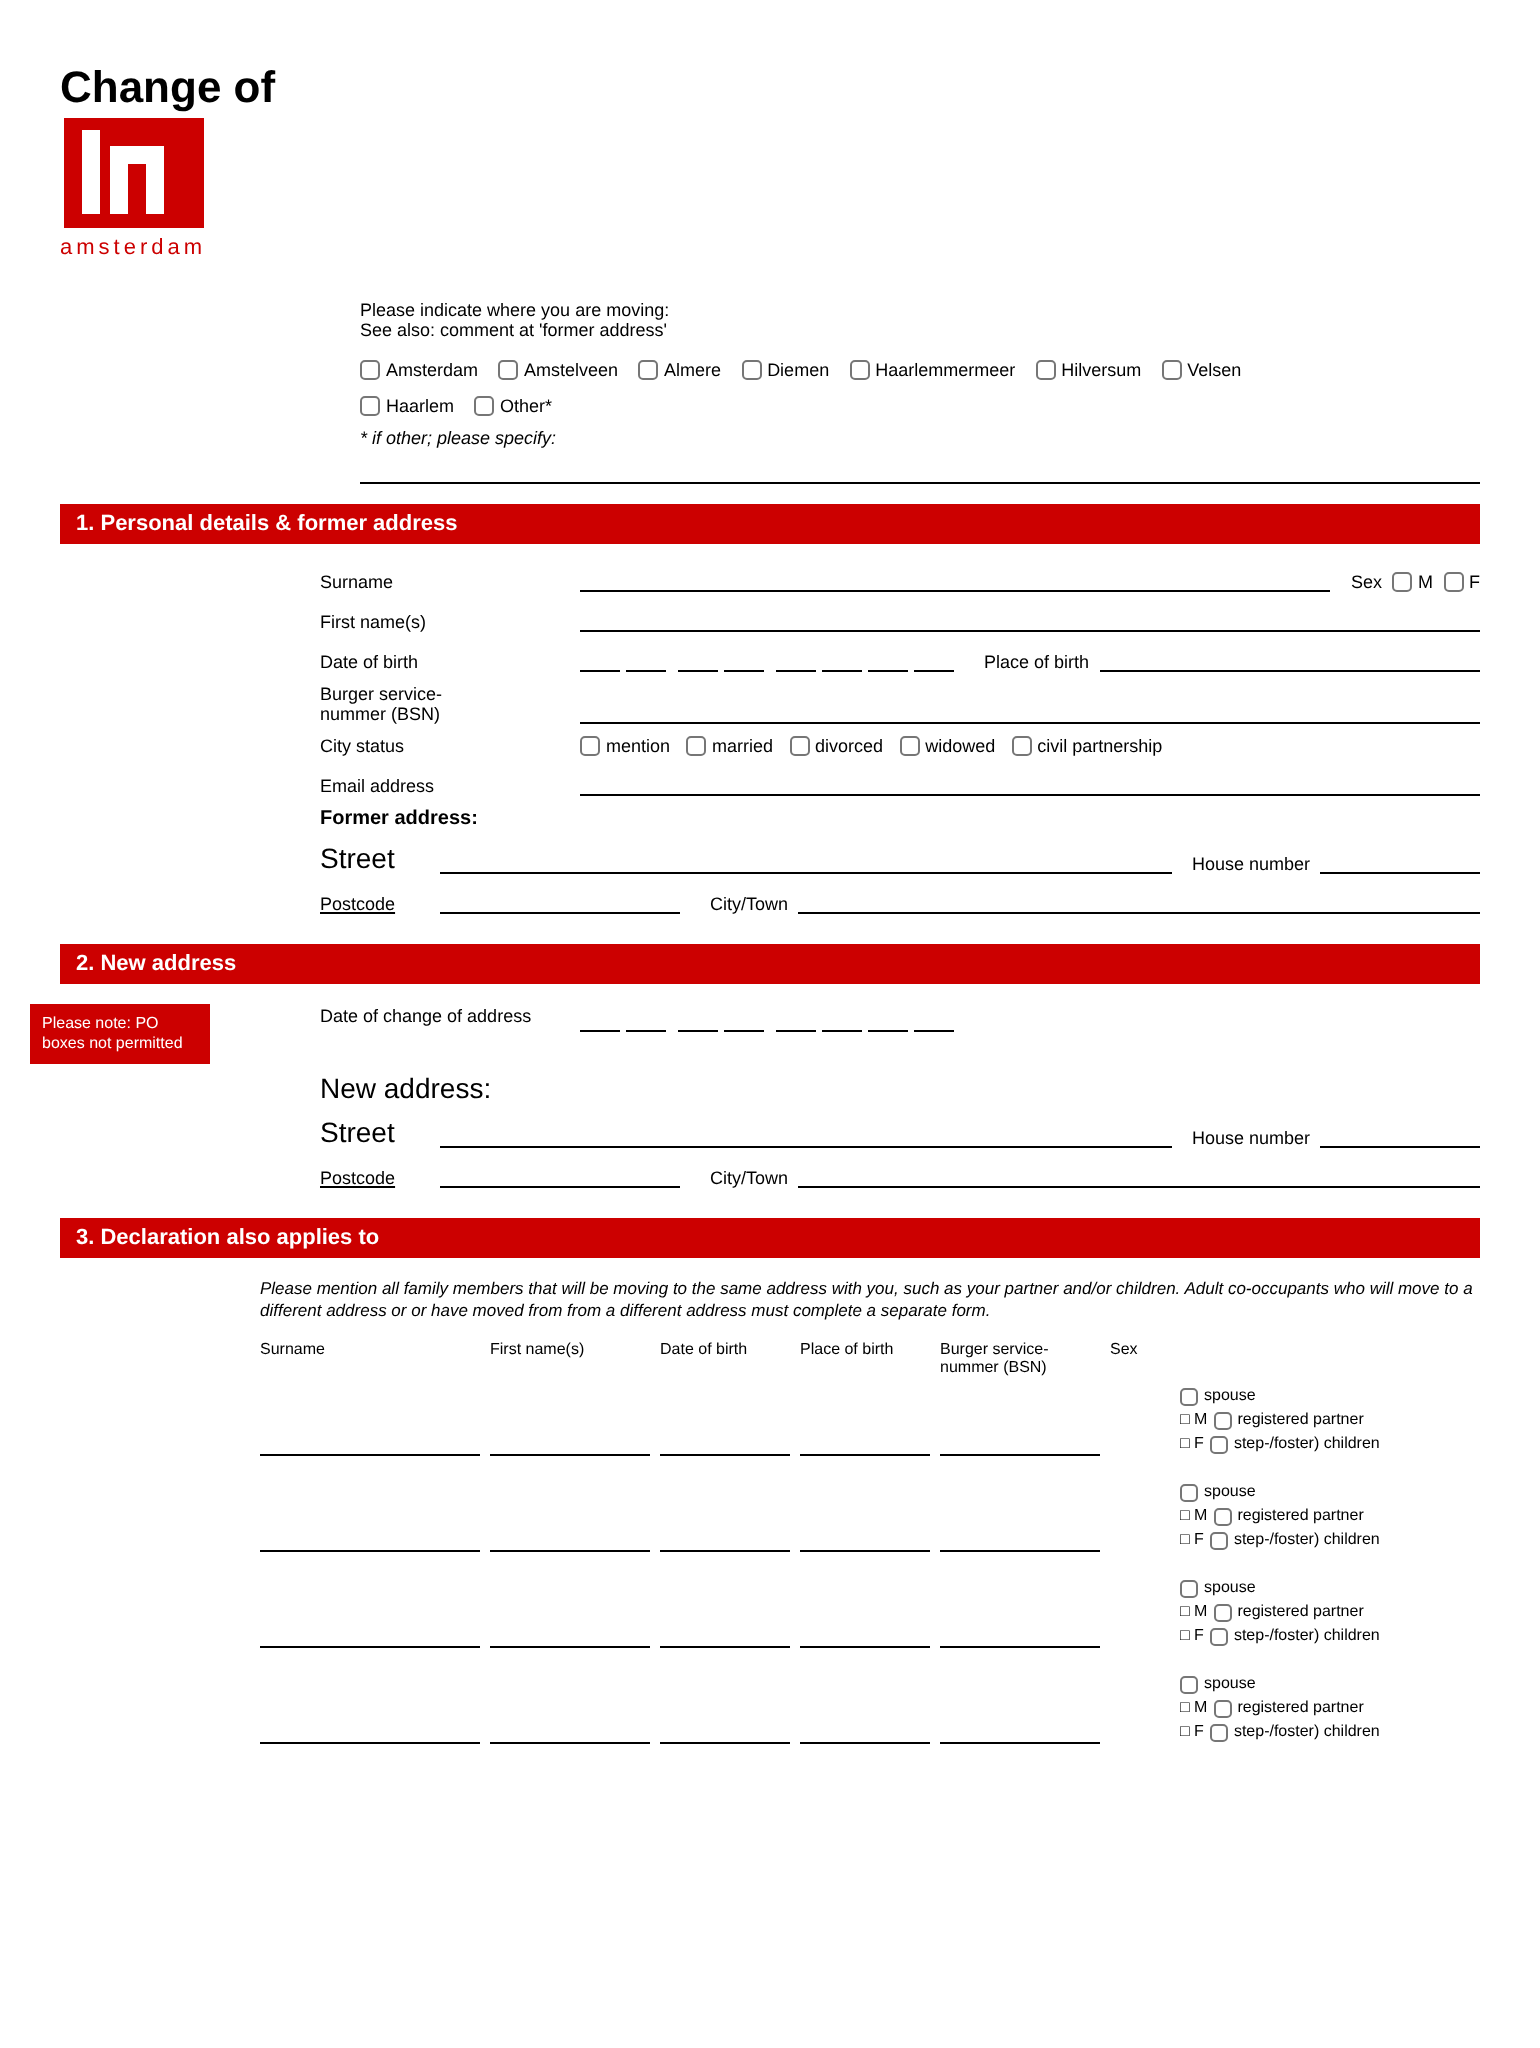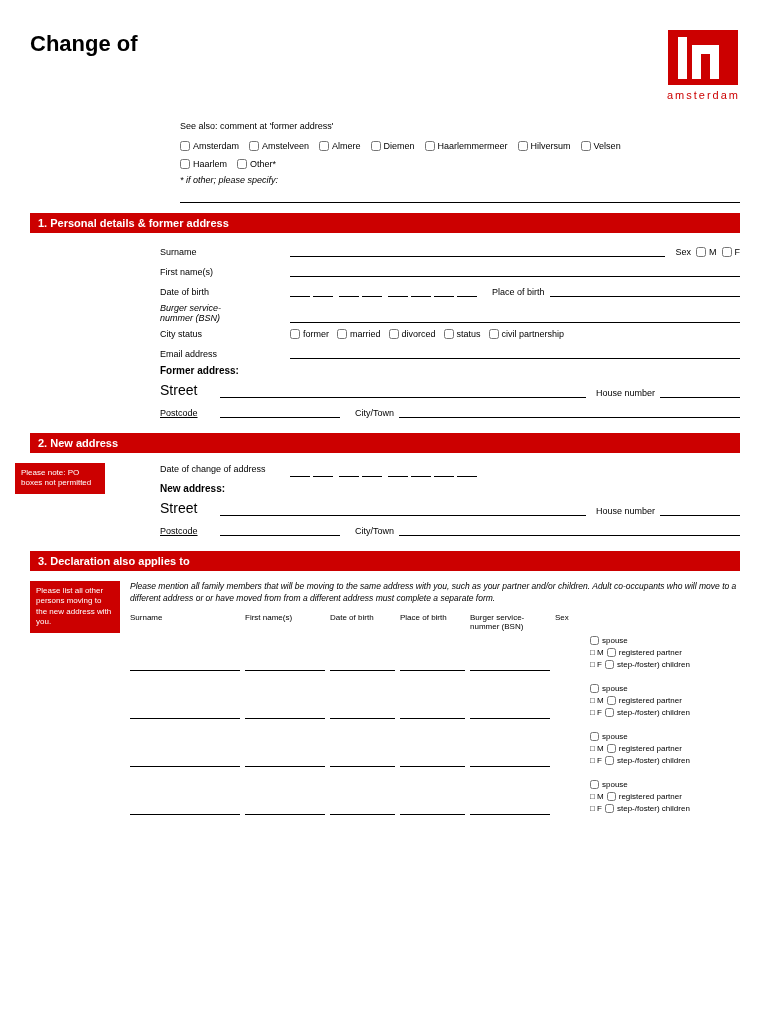--- a/index.html
+++ b/index.html
@@ -11,20 +11,21 @@
       width: 770px;
       min-height: 1024px;
       padding: 30px 30px 30px 30px;
     }
 
     .header {
       display: flex;
       justify-content: space-between;
       align-items: flex-start;
       margin-bottom: 20px;
+      flex-direction: column;
     }
 
     .title {
       font-size: 22px;
       font-weight: bold;
       line-height: 1.3;
     }
 
     .logo-container {
       display: flex;
@@ -121,21 +122,20 @@
 
     .field-label {
       font-size: 9px;
       width: 130px;
       flex-shrink: 0;
       padding-right: 5px;
     }
 
     .field-label-italic {
       font-size: 9px;
-      font-style: italic;
       width: 130px;
       flex-shrink: 0;
     }
 
     .field-line {
       flex: 1;
       border-bottom: 1px solid #000;
       height: 14px;
       min-width: 50px;
     }
@@ -236,22 +236,22 @@
       margin-left: 5px;
     }
 
     .former-address-label {
       font-size: 10px;
       font-weight: bold;
       margin-bottom: 6px;
     }
 
     .new-address-label {
-      font-size: 10px;
-      font-weight: bold;
+      font-size: 14px;
+      font-weight: normal;
       margin-bottom: 6px;
     }
 
     .section2 {
       position: relative;
     }
 
     .po-box-note {
       position: absolute;
       left: -10px;
@@ -260,21 +260,21 @@
       color: #fff;
       font-size: 8px;
       padding: 5px 6px;
       width: 80px;
       line-height: 1.3;
     }
 
     .date-change-row {
       display: flex;
       align-items: flex-start;
-      margin-bottom: 6px;
+      margin-bottom: 20px;
     }
 
     .date-change-label {
       font-size: 9px;
       width: 130px;
       flex-shrink: 0;
       line-height: 1.4;
     }
 
     .section3-note {
@@ -355,20 +355,21 @@
         <rect x="34" y="8" width="9" height="34" fill="white"></rect>
 
         <rect x="2" y="0" width="9" height="5" fill="white"></rect>
       </svg>
     </div>
     <div class="logo-text">amsterdam</div>
   </div>
 </div>
 
 <div class="intro-text">
+  <div>Please indicate where you are moving:</div>
   <div class="italic">See also: comment at 'former address'</div>
 </div>
 
 <div class="checkboxes-row">
   <div class="checkbox-item">
     <input type="checkbox" style="">
       <span>Amsterdam</span>
   </div>
   <div class="checkbox-item">
     <input type="checkbox" style="">
@@ -460,33 +461,33 @@
         </div>
       </div>
       <div class="field-line"></div>
     </div>
 
     <div class="field-row">
       <span class="field-label">City status</span>
       <div class="civil-status-row">
         <div class="checkbox-item">
           <input type="checkbox" style="">
-            <span>former</span>
+            <span>mention</span>
         </div>
         <div class="checkbox-item">
           <input type="checkbox" style="">
             <span>married</span>
         </div>
         <div class="checkbox-item">
           <input type="checkbox" style="">
             <span>divorced</span>
         </div>
         <div class="checkbox-item">
           <input type="checkbox" style="">
-            <span>status</span>
+            <span>widowed</span>
         </div>
         <div class="checkbox-item">
           <input type="checkbox" style="">
             <span>civil partnership</span>
         </div>
       </div>
     </div>
 
     <div class="field-row">
       <span class="field-label">Email address</span>
@@ -552,23 +553,20 @@
       <div class="postcode-line"></div>
       <span class="city-label">City/Town</span>
       <div class="city-line"></div>
     </div>
   </div>
 </div>
 
 <div class="form-section" style="margin-top:15px; position:relative;">
   <div class="section-header">3.  Declaration also applies to</div>
 
-  <div class="section3-note" style="position:absolute; left:0; top:30px; background:#cc0000; color:#fff; font-size:8px; padding:5px 6px; width:90px; line-height:1.3;">
-    <span>Please list all other persons moving to the new address with you.</span>
-  </div>
 
   <div style="margin-left: 100px;">
     <p class="section3-description">Please mention all family members that will be moving to the same address with you, such as your partner and/or children. Adult co-occupants who will move to a different address or or have moved from from a different address must complete a separate form.</p>
 
     <div class="decl-header-row">
       <div class="decl-col-surname">Surname</div>
       <div class="decl-col-firstname">First name(s)</div>
       <div class="decl-col-dob">Date of birth</div>
       <div class="decl-col-pob">Place of birth</div>
       <div class="decl-col-bsn">

